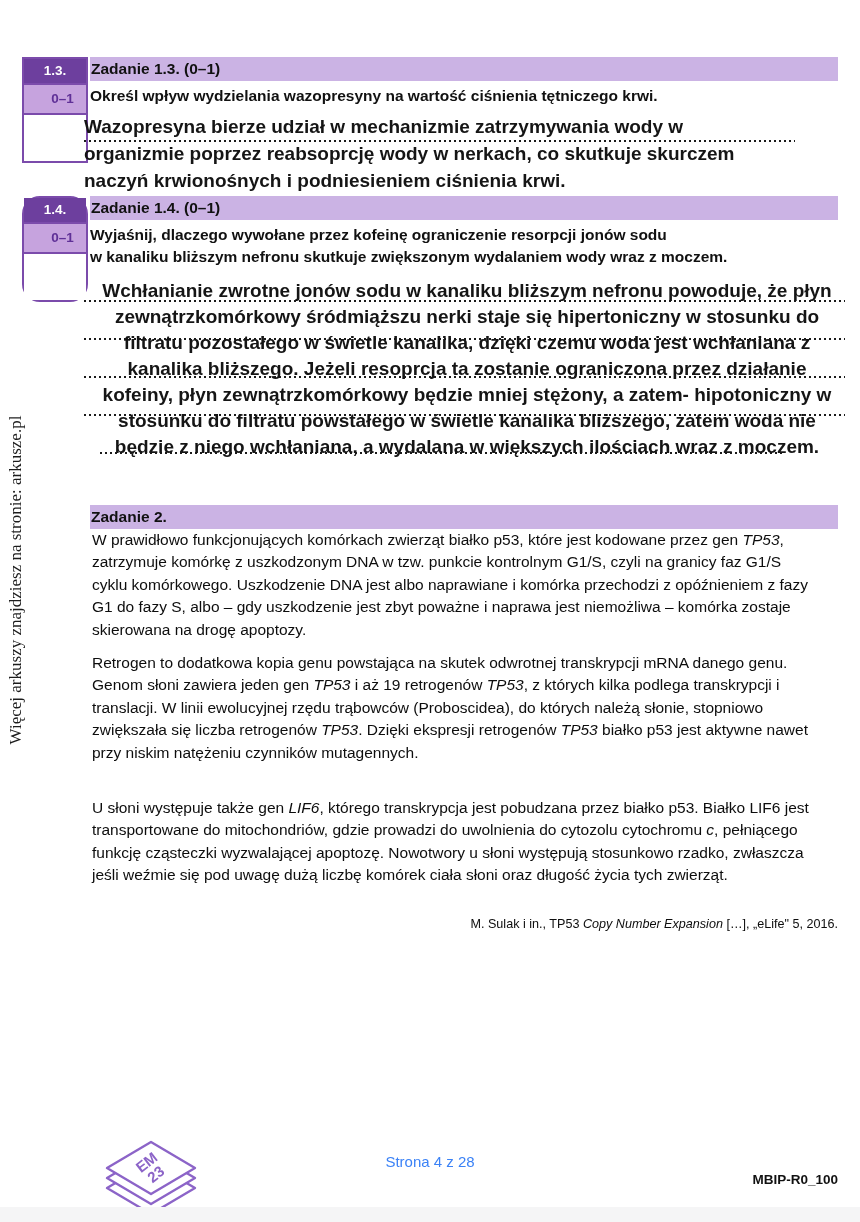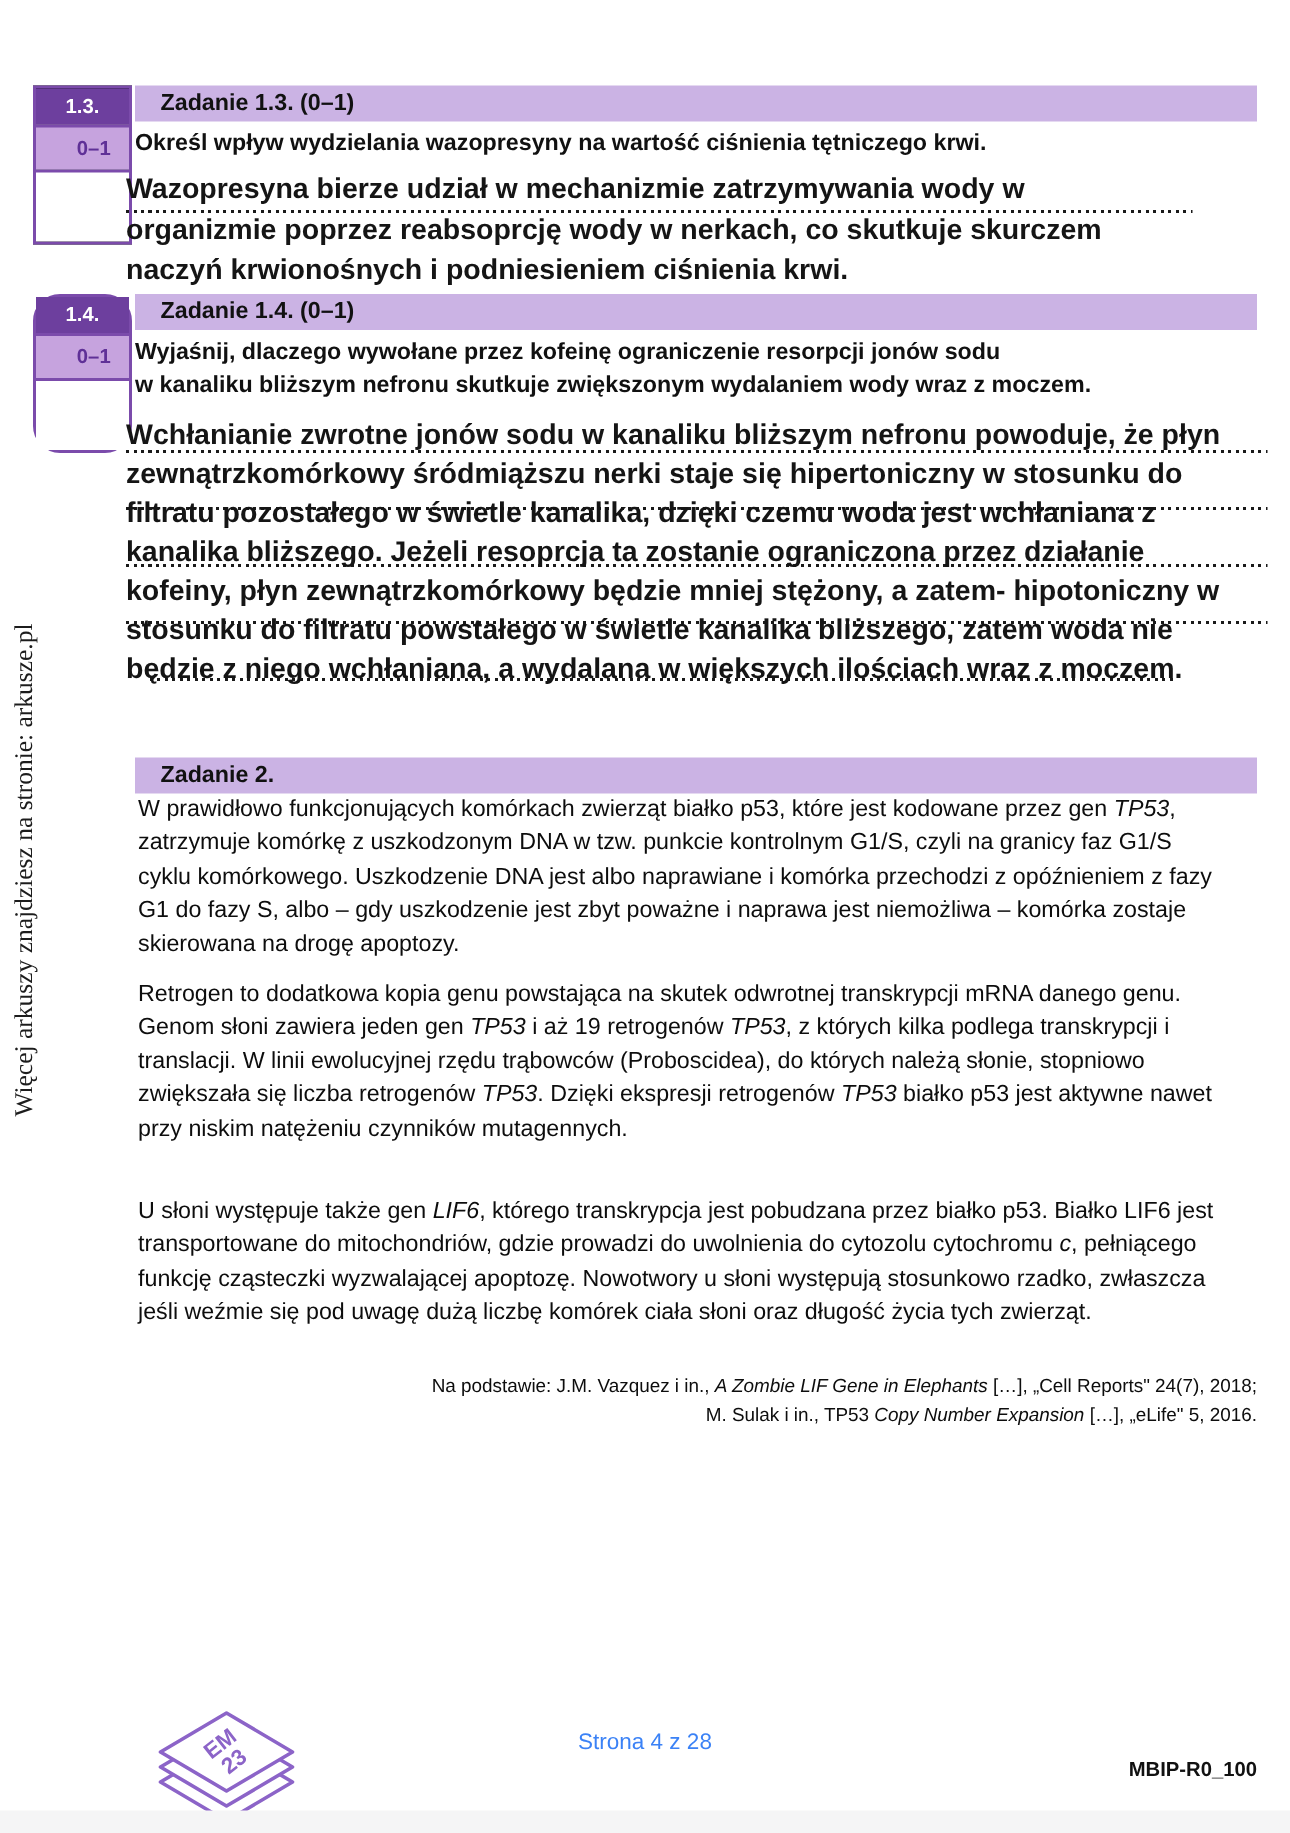--- a/index.html
+++ b/index.html
@@ -9,21 +9,21 @@
   
   .score-box{position:absolute;left:22px;width:66px;border:2px solid #7b4bab;box-sizing:border-box;background:#000000;}
   .score-box .cell-id{background:#6d3f9e;color:#ffffff;font-weight:bold;font-size:13.5px;
         text-align:center;line-height:24px;height:24px;}
   .score-box .cell-score{background:#c6a3de;color:#5f3097;font-weight:bold;font-size:13.5px;
         text-align:center;line-height:28px;height:28px;border-top:2px solid #7b4bab;padding-left:15px;}
   .score-box .cell-blank{background:#ffffff;height:46px;border-top:2px solid #7b4bab;}
 
   
   .task-band{position:absolute;left:90px;width:748px;height:24px;background:#cbb3e4;
-        font-weight:bold;font-size:15.5px;line-height:24px;padding-left:17px;box-sizing:border-box;}
+        font-weight:bold;font-size:15.5px;line-height:24px;padding-left:1px;box-sizing:border-box;}
 
   .question{position:absolute;left:90px;width:748px;font-weight:bold;font-size:15.5px;line-height:22px;}
 
   
   .answer{position:absolute;left:84px;width:766px;font-weight:bold;font-size:19px;color:#151515;}
   .answer .txt{position:relative;z-index:2;}
   .ans-13{line-height:27px;}
   .ans-14{line-height:26px;}
   .dots{position:absolute;height:2px;z-index:1;
         background-image:repeating-linear-gradient(90deg,#1a1a1a 0 2px,transparent 2px 5px);}
@@ -61,35 +61,34 @@
     <div class="txt">Wazopresyna bierze udział w mechanizmie zatrzymywania wody w<br>organizmie poprzez reabsoprcję wody w nerkach, co skutkuje skurczem<br>naczyń krwionośnych i podniesieniem ciśnienia krwi.</div>
   </div>
 
   <div class="score-box" style="top:196px;border-radius:18px;">
     <div class="cell-id">1.4.</div>
     <div class="cell-score">0–1</div>
     <div class="cell-blank"></div>
   </div>
   <div class="task-band" style="top:196px;">Zadanie 1.4. (0–1)</div>
   <div class="question" style="top:224px;">Wyjaśnij, dlaczego wywołane przez kofeinę ograniczenie resorpcji jonów sodu<br>w kanaliku bliższym nefronu skutkuje zwiększonym wydalaniem wody wraz z moczem.</div>
-  <div class="answer ans-14" style="top:278px;height:185px;">
+  <div class="answer ans-14" style="top:278px;height:185px;text-align:center;">
     <div class="dots" style="top:22px;left:0;width:761px;"></div>
     <div class="dots" style="top:60px;left:0;width:761px;"></div>
     <div class="dots" style="top:98px;left:0;width:761px;"></div>
     <div class="dots" style="top:136px;left:0;width:761px;"></div>
     <div class="dots" style="top:174px;left:16px;width:683px;"></div>
     <div class="txt">Wchłanianie zwrotne jonów sodu w kanaliku bliższym nefronu powoduje, że płyn<br>zewnątrzkomórkowy śródmiąższu nerki staje się hipertoniczny w stosunku do<br>filtratu pozostałego w świetle kanalika, dzięki czemu woda jest wchłaniana z<br>kanalika bliższego. Jeżeli resoprcja ta zostanie ograniczona przez działanie<br>kofeiny, płyn zewnątrzkomórkowy będzie mniej stężony, a zatem- hipotoniczny w<br>stosunku do filtratu powstałego w świetle kanalika bliższego, zatem woda nie<br>będzie z niego wchłaniana, a wydalana w większych ilościach wraz z moczem.</div>
   </div>
 
   <div class="task-band" style="top:505px;">Zadanie 2.</div>
   <div class="para" style="top:529px;"><span>W prawidłowo funkcjonujących komórkach zwierząt białko p53, które jest kodowane przez gen </span><i>TP53</i><span>, zatrzymuje komórkę z uszkodzonym DNA w tzw. punkcie kontrolnym G1/S, czyli na granicy faz G1/S cyklu komórkowego. Uszkodzenie DNA jest albo naprawiane i komórka przechodzi z opóźnieniem z fazy G1 do fazy S, albo – gdy uszkodzenie jest zbyt poważne i naprawa jest niemożliwa – komórka zostaje skierowana na drogę apoptozy.</span></div>
   <div class="para" style="top:652px;"><span>Retrogen to dodatkowa kopia genu powstająca na skutek odwrotnej transkrypcji mRNA danego genu. Genom słoni zawiera jeden gen </span><i>TP53</i><span> i aż 19 retrogenów </span><i>TP53</i><span>, z których kilka podlega transkrypcji i translacji. W linii ewolucyjnej rzędu trąbowców (Proboscidea), do których należą słonie, stopniowo zwiększała się liczba retrogenów </span><i>TP53</i><span>. Dzięki ekspresji retrogenów </span><i>TP53</i><span> białko p53 jest aktywne nawet przy niskim natężeniu czynników mutagennych.</span></div>
   <div class="para" style="top:797px;"><span>U słoni występuje także gen </span><i>LIF6</i><span>, którego transkrypcja jest pobudzana przez białko p53. Białko LIF6 jest transportowane do mitochondriów, gdzie prowadzi do uwolnienia do cytozolu cytochromu </span><i>c</i><span>, pełniącego funkcję cząsteczki wyzwalającej apoptozę. Nowotwory u słoni występują stosunkowo rzadko, zwłaszcza jeśli weźmie się pod uwagę dużą liczbę komórek ciała słoni oraz długość życia tych zwierząt.</span></div>
   <div class="citation" style="top:915px;">
-    <div><span>Na podstawie: J.M. Vazquez i in., </span><i>A Zombie LIF Gene in Elephants</i><span> […], „Cell Reports" 24(7), 2018;</span></div>
     <div><span>M. Sulak i in., TP53 </span><i>Copy Number Expansion</i><span> […], „eLife" 5, 2016.</span></div>
   </div>
 
   <div class="logo">
     <svg width="92" height="76" viewBox="0 0 92 76">
       <g fill="none" stroke="#8c64c8" stroke-width="2.4" stroke-linejoin="round">
         <polygon points="46,22 90,48 46,74 2,48" fill="#ffffff"></polygon>
         <polygon points="46,12 90,38 46,64 2,38" fill="#ffffff"></polygon>
         <polygon points="46,2 90,28 46,54 2,28" fill="#ffffff"></polygon>
       </g>

